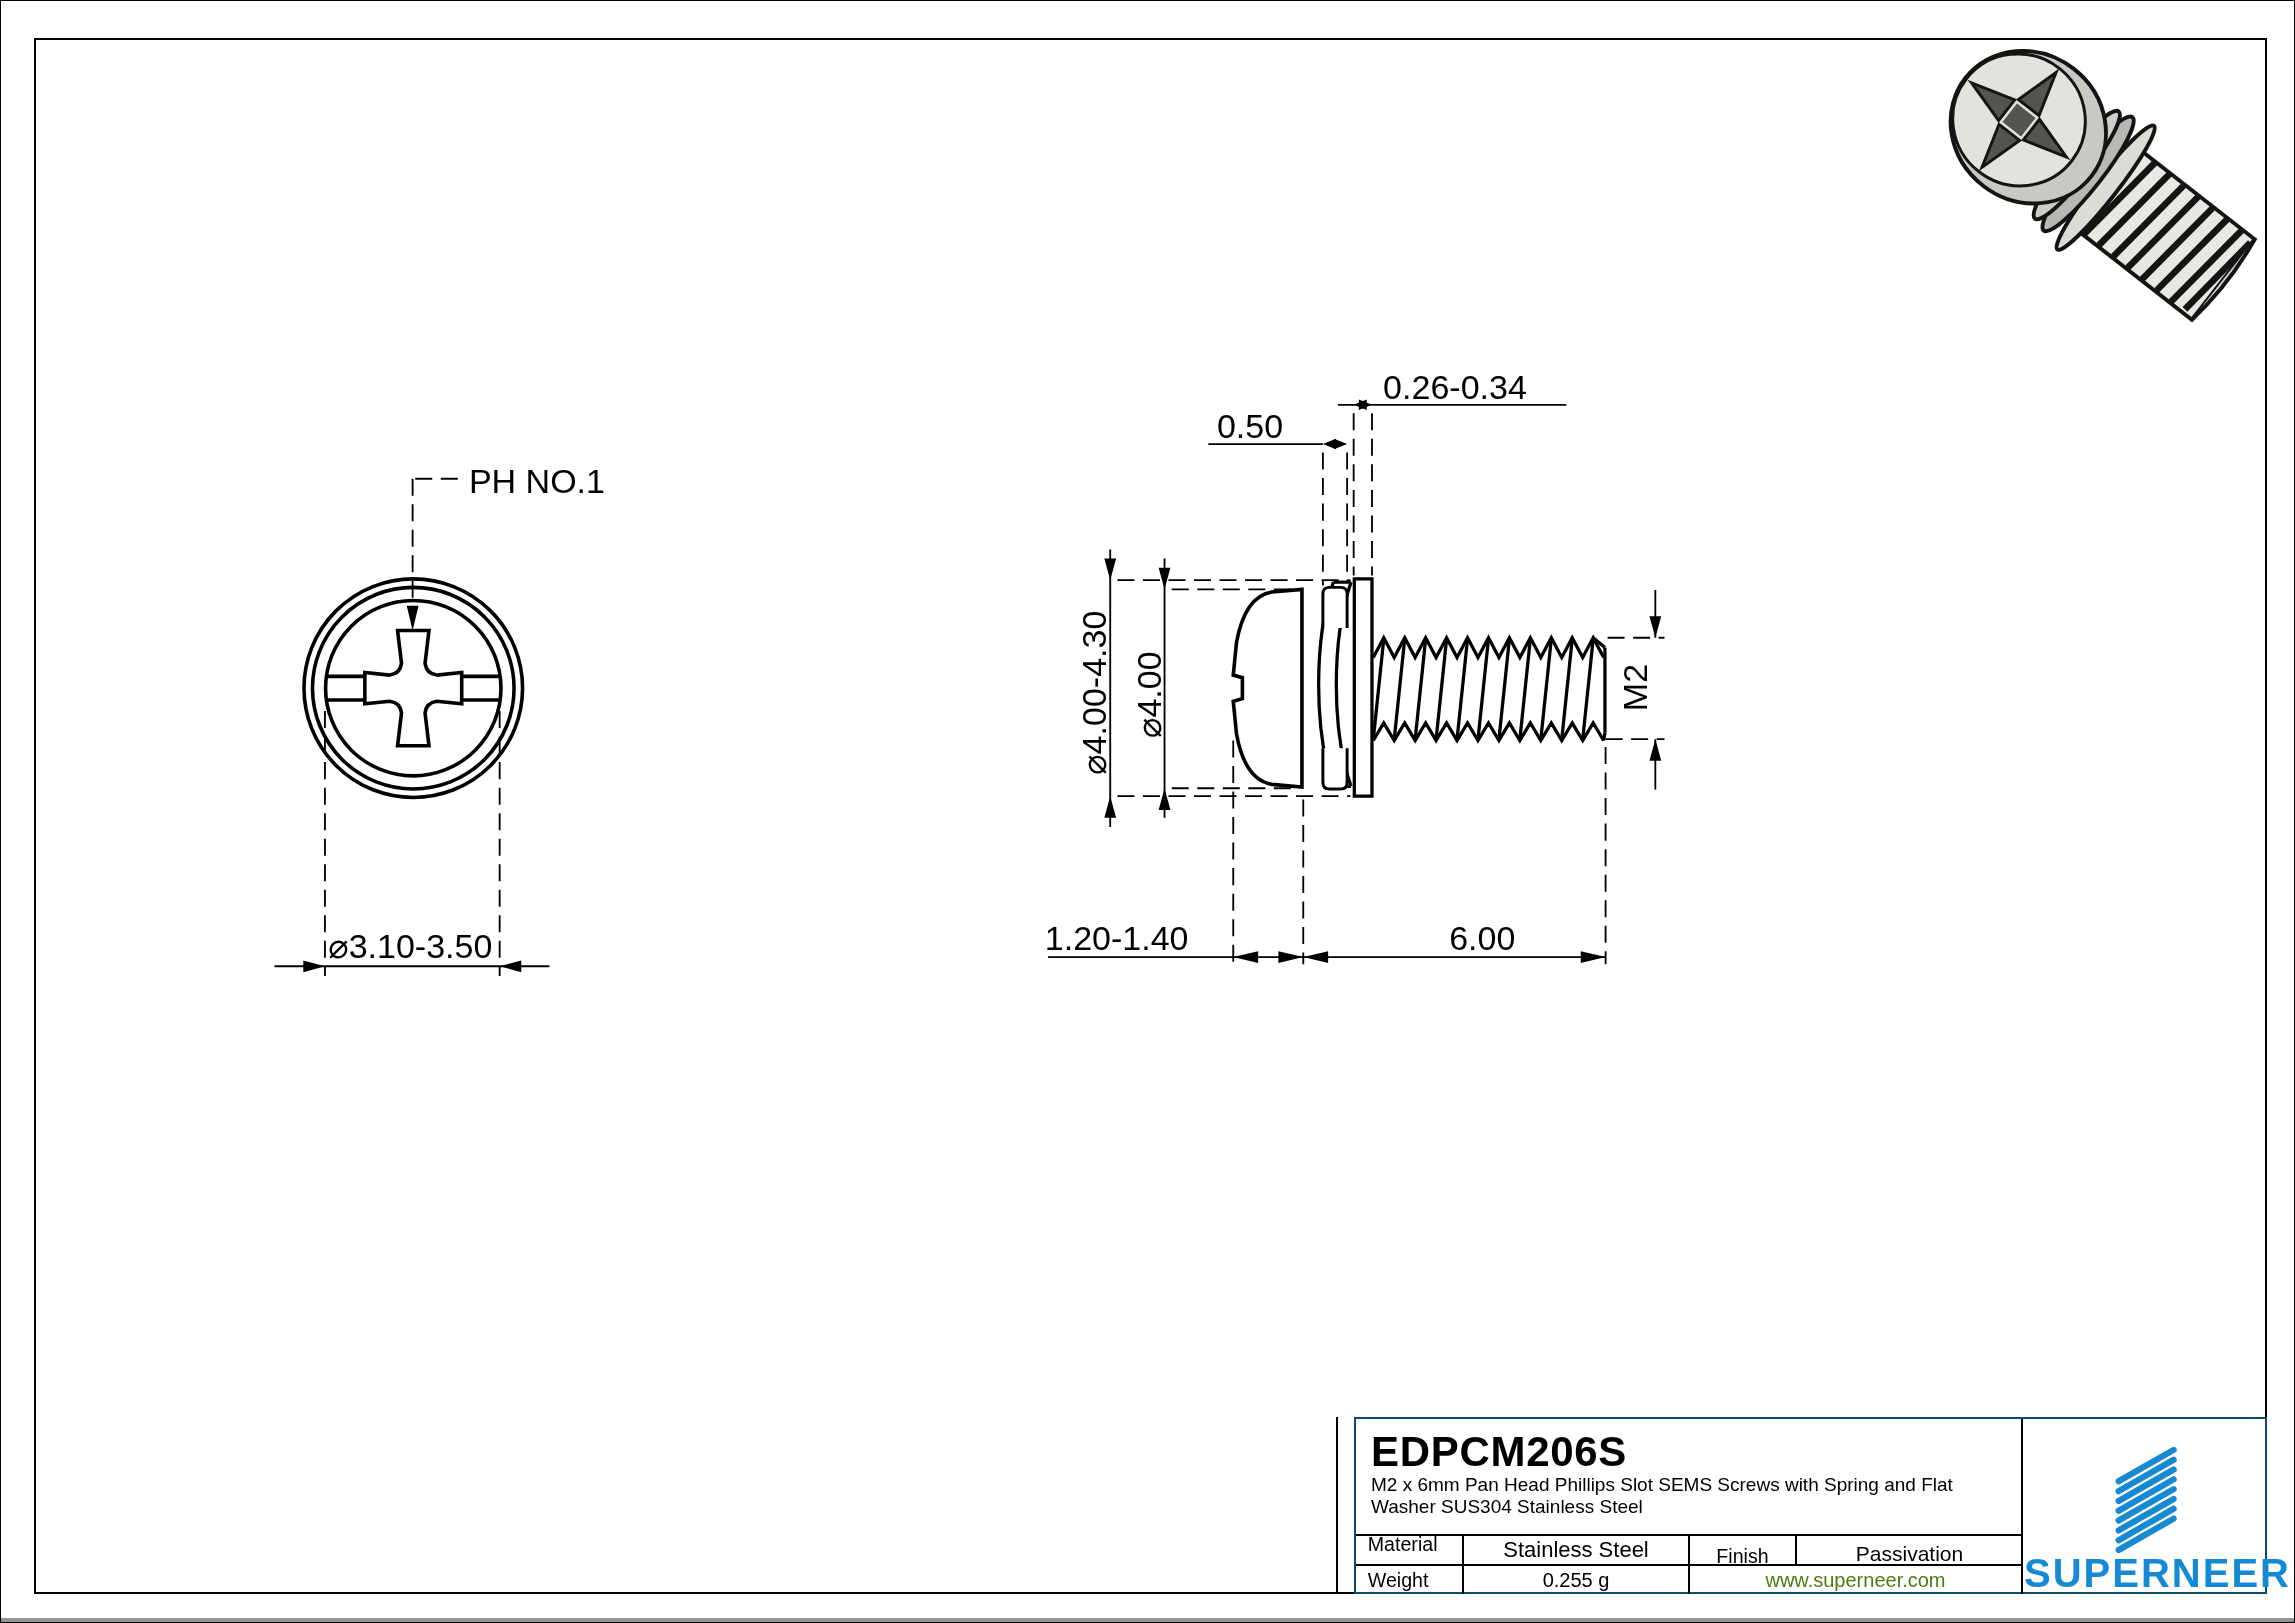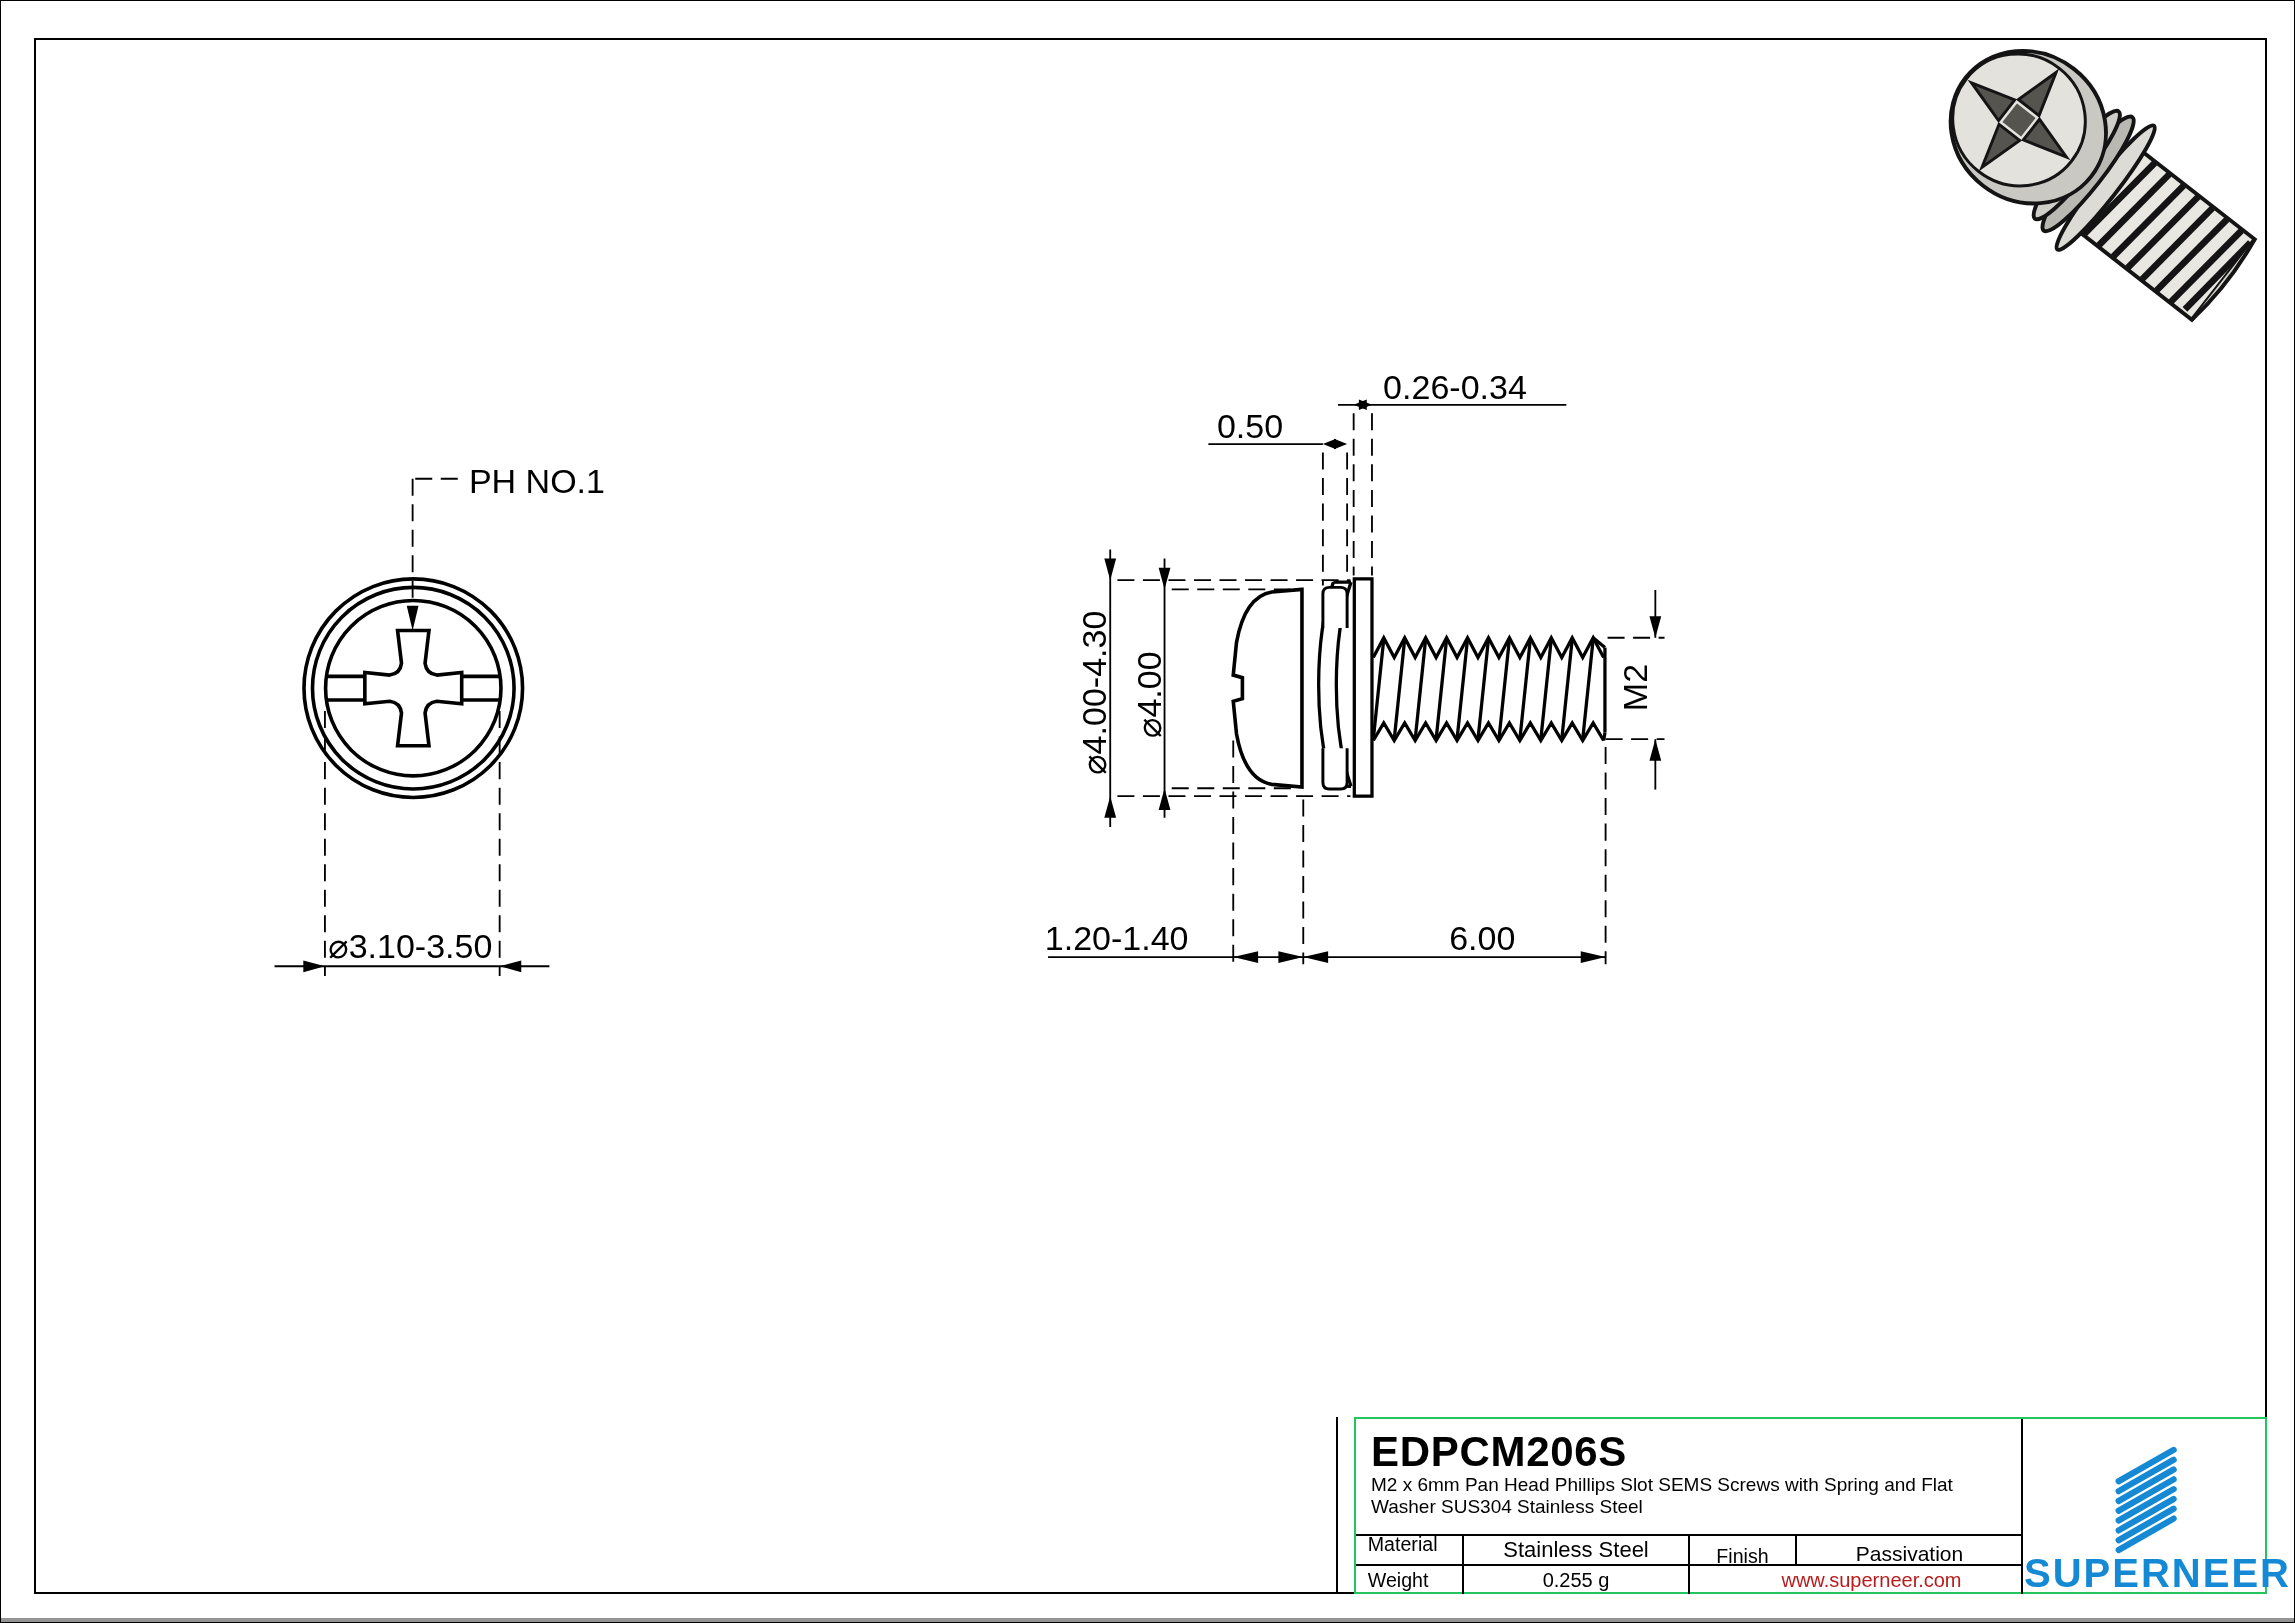--- a/index.html
+++ b/index.html
@@ -4,29 +4,29 @@
 <style>
   html,body{margin:0;padding:0;background:#fff;}
   #page{position:relative;width:2295px;height:1623px;background:#ffffff;
         font-family:"Liberation Sans","DejaVu Sans",sans-serif;color:#000;
         border:1.3px solid #000;box-sizing:border-box;overflow:hidden;}
   .abs{position:absolute;}
   #inner-frame{left:33px;top:37px;width:2233px;height:1556px;border:2px solid #000;box-sizing:border-box;}
   #drawing{left:0;top:0;width:2295px;height:1623px;}
   svg text{font-family:"Liberation Sans","DejaVu Sans",sans-serif;font-size:52px;fill:#000;}
   
-  #title-block{left:1353px;top:1416px;width:913px;height:177px;border:2px solid #22c55e;box-sizing:border-box;}
+  #title-block{left:1353px;top:1416px;width:913px;height:177px;border:2px solid #0c4a6e;box-sizing:border-box;}
   #pre-block-line{left:1335px;top:1416px;width:2px;height:177px;background:#000;}
   .tb-line-h{position:absolute;background:#000;height:2px;}
   .tb-line-v{position:absolute;background:#000;width:2px;}
   #part-number{position:absolute;left:15px;top:9.2px;font-size:42px;font-weight:bold;letter-spacing:0.7px;}
   #part-desc{position:absolute;left:15px;top:55px;width:648px;font-size:19px;line-height:22px;}
   .cell{position:absolute;display:flex;align-items:center;justify-content:center;font-size:19.6px;}
   .cell.lbl{justify-content:flex-start;padding-left:11.8px;box-sizing:border-box;}
-  #website-cell{color:#b91c1c;padding-left:16px;}
+  #website-cell{color:#4d7c0f;}
   #brand-text{position:absolute;left:668px;top:132px;width:243px;text-align:center;
               font-size:40px;font-weight:bold;letter-spacing:2px;color:#1589d4;}
   
   #contact{left:90px;top:1503px;font-size:56px;color:#161616;}
   
   #bottom-strip{left:0;top:1617px;width:2295px;height:5.9px;background:#949494;}
 </style>
 </head>
 <body>
 

